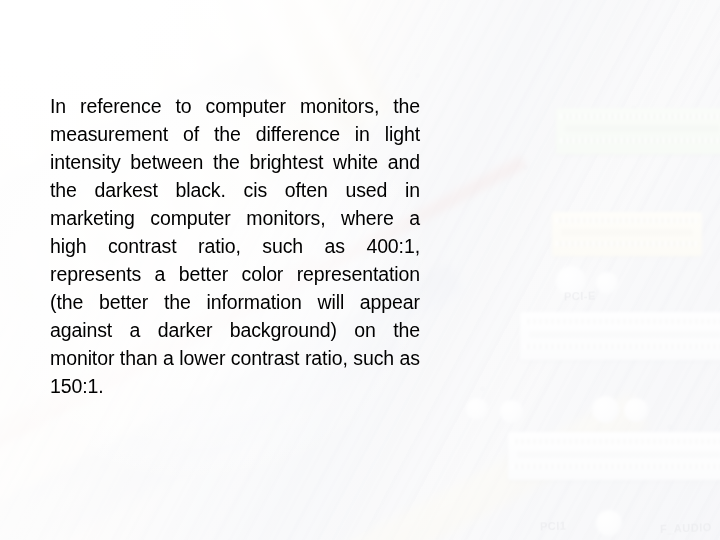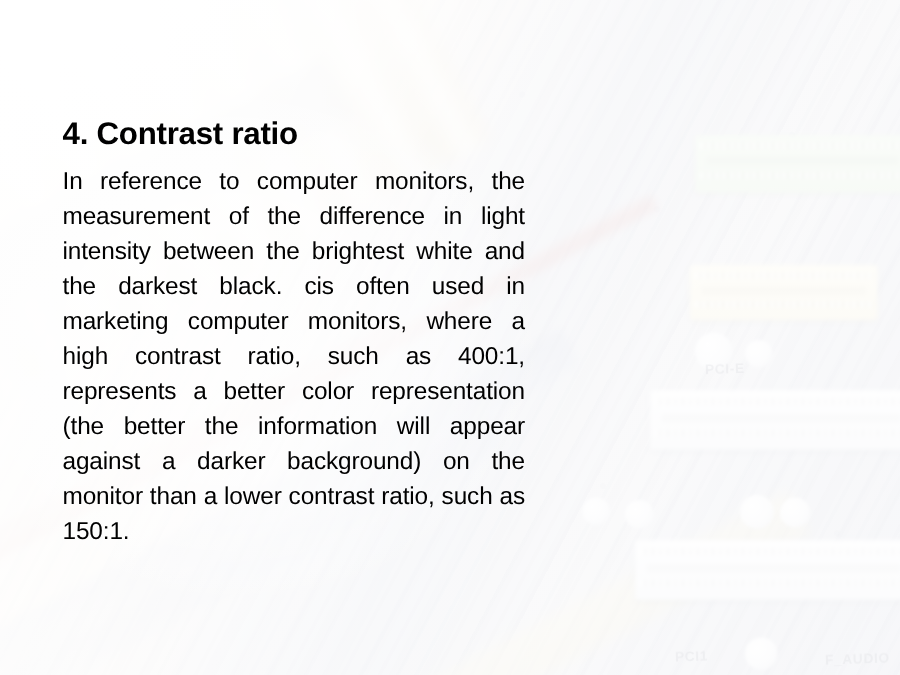--- a/index.html
+++ b/index.html
@@ -336,17 +336,16 @@
     <div class="atx"></div>
     <div class="gray-bar"></div>
 
     <div class="layer corner-white"></div>
     <div class="layer washout"></div>
     <div class="layer washout-2"></div>
     <div class="text-haze"></div>
   </div>
 
   <div id="content">
-    <h1 id="title">4. Contrast ratio</h1>
     <p id="body">In reference to computer monitors, the measurement of the difference in light intensity between the brightest white and the darkest black. cis often used in marketing computer monitors, where a high contrast ratio, such as 400:1, represents a better color representation (the better the information will appear against a darker background) on the monitor than a lower contrast ratio, such as 150:1.</p>
   </div>
 
 </div>
 
 </body></html>

